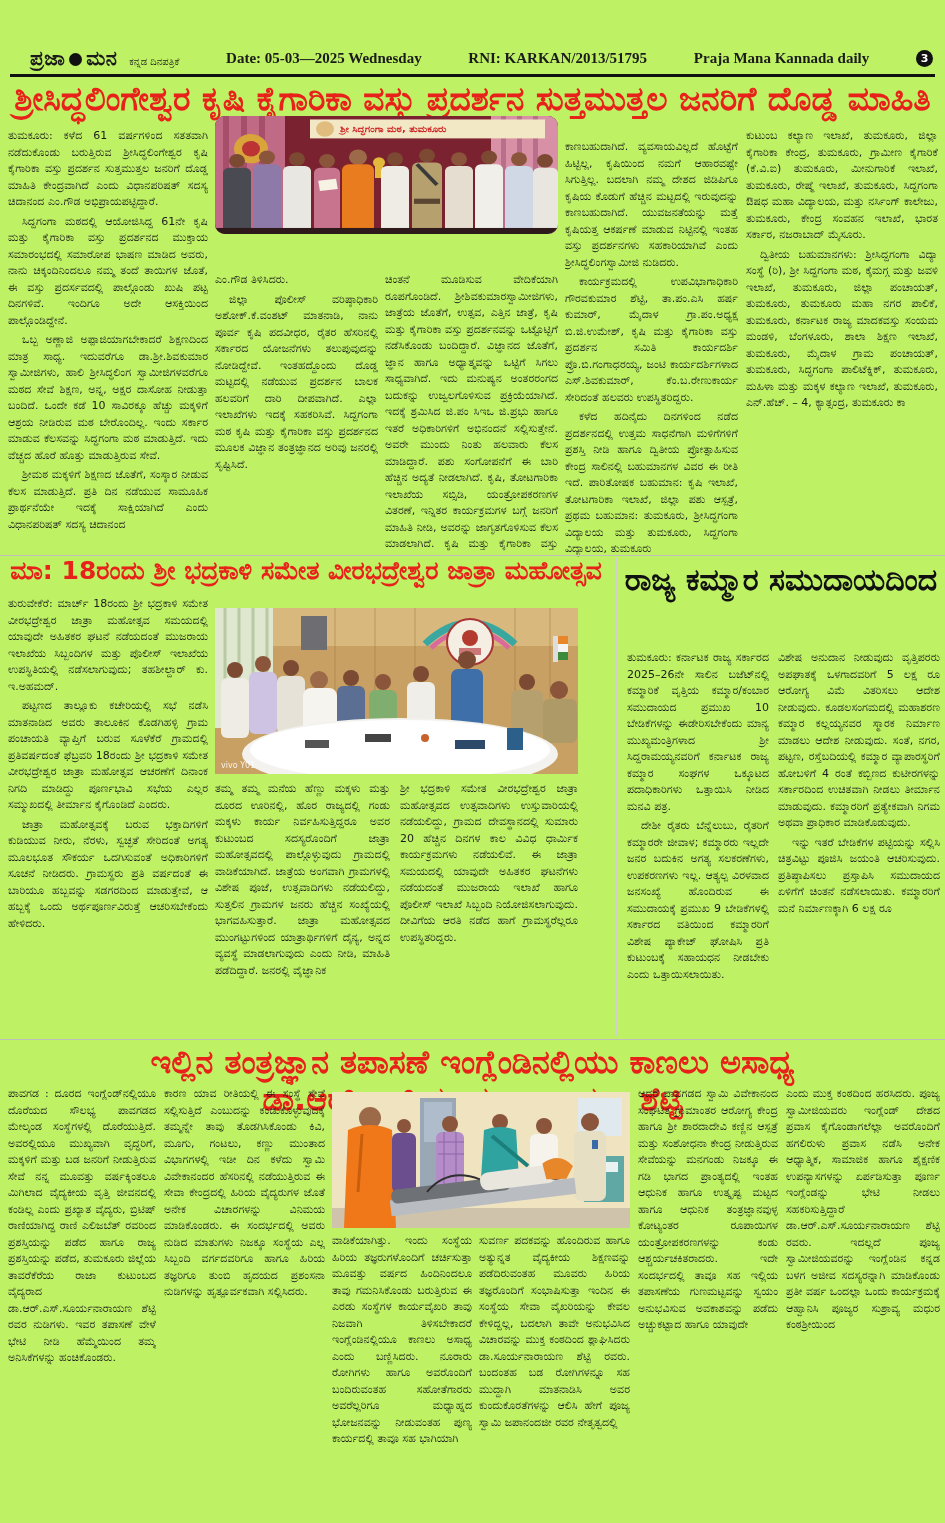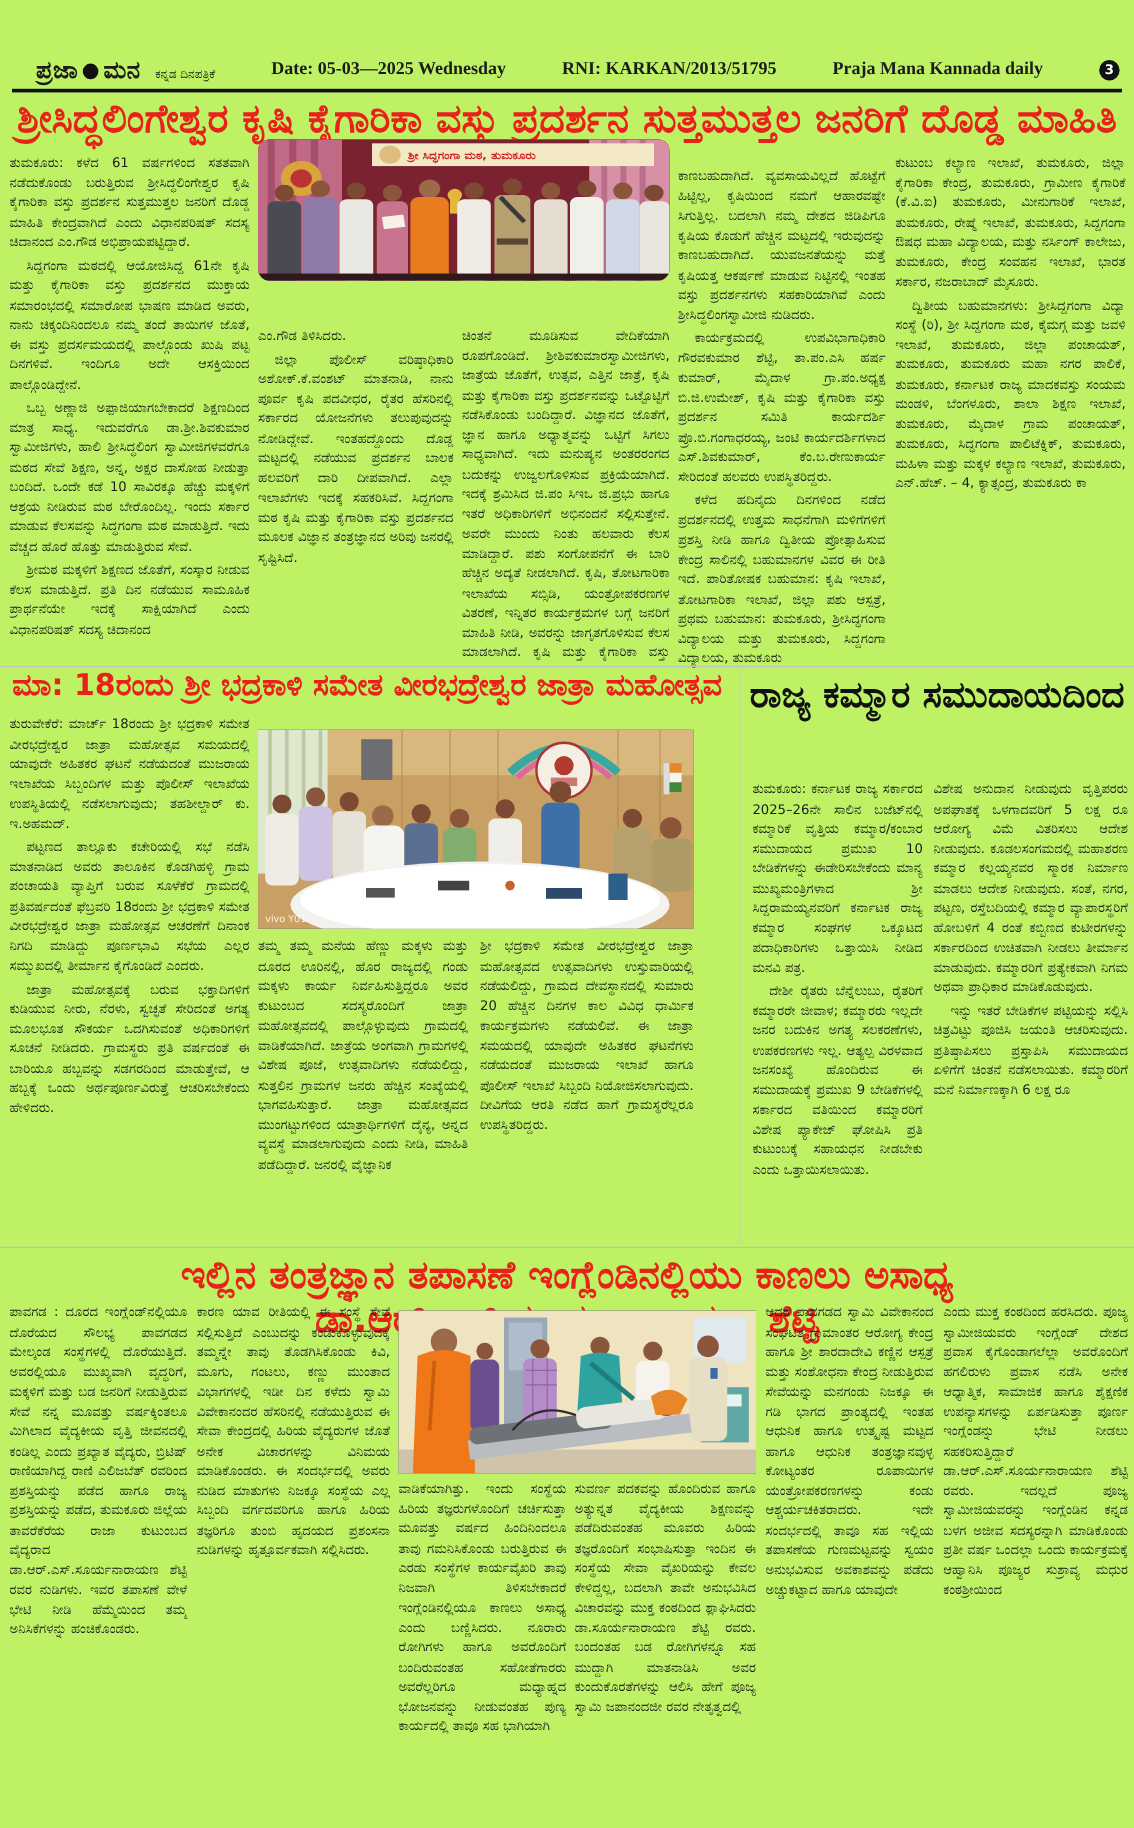--- a/index.html
+++ b/index.html
@@ -53,21 +53,21 @@
     <div class="head-item">RNI: KARKAN/2013/51795</div>
     <div class="head-item">Praja Mana Kannada daily</div>
     <div class="page-circle">3</div>
   </div>
   <div class="head-rule"></div>
 
   <div class="hl hl1">ಶ್ರೀಸಿದ್ಧಲಿಂಗೇಶ್ವರ ಕೃಷಿ ಕೈಗಾರಿಕಾ ವಸ್ತು ಪ್ರದರ್ಶನ ಸುತ್ತಮುತ್ತಲ ಜನರಿಗೆ ದೊಡ್ಡ ಮಾಹಿತಿ ಕೇಂದ್ರ</div>
 
   <div class="col" style="left:8px;top:128px;width:200px;height:426px;">
     <p class="lead">ತುಮಕೂರು: ಕಳೆದ 61 ವರ್ಷಗಳಿಂದ ಸತತವಾಗಿ ನಡೆದುಕೊಂಡು ಬರುತ್ತಿರುವ ಶ್ರೀಸಿದ್ಧಲಿಂಗೇಶ್ವರ ಕೃಷಿ ಕೈಗಾರಿಕಾ ವಸ್ತು ಪ್ರದರ್ಶನ ಸುತ್ತಮುತ್ತಲ ಜನರಿಗೆ ದೊಡ್ಡ ಮಾಹಿತಿ ಕೇಂದ್ರವಾಗಿದೆ ಎಂದು ವಿಧಾನಪರಿಷತ್ ಸದಸ್ಯ ಚಿದಾನಂದ ಎಂ.ಗೌಡ ಅಭಿಪ್ರಾಯಪಟ್ಟಿದ್ದಾರೆ.</p>
-    <p>ಸಿದ್ದಗಂಗಾ ಮಠದಲ್ಲಿ ಆಯೋಜಿಸಿದ್ದ 61ನೇ ಕೃಷಿ ಮತ್ತು ಕೈಗಾರಿಕಾ ವಸ್ತು ಪ್ರದರ್ಶನದ ಮುಕ್ತಾಯ ಸಮಾರಂಭದಲ್ಲಿ ಸಮಾರೋಪ ಭಾಷಣ ಮಾಡಿದ ಅವರು, ನಾನು ಚಿಕ್ಕಂದಿನಿಂದಲೂ ನಮ್ಮ ತಂದೆ ತಾಯಿಗಳ ಜೊತೆ, ಈ ವಸ್ತು ಪ್ರದರ್ಸಮಯದಲ್ಲಿ ಪಾಲ್ಗೊಂಡು ಖುಷಿ ಪಟ್ಟ ದಿನಗಳಿವೆ. ಇಂದಿಗೂ ಅದೇ ಆಸಕ್ತಿಯಿಂದ ಪಾಲ್ಗೊಂಡಿದ್ದೇನೆ.</p>
+    <p>ಸಿದ್ದಗಂಗಾ ಮಠದಲ್ಲಿ ಆಯೋಜಿಸಿದ್ದ 61ನೇ ಕೃಷಿ ಮತ್ತು ಕೈಗಾರಿಕಾ ವಸ್ತು ಪ್ರದರ್ಶನದ ಮುಕ್ತಾಯ ಸಮಾರಂಭದಲ್ಲಿ ಸಮಾರೋಪ ಭಾಷಣ ಮಾಡಿದ ಅವರು, ನಾನು ಚಿಕ್ಕಂದಿನಿಂದಲೂ ನಮ್ಮ ತಂದೆ ತಾಯಿಗಳ ಜೊತೆ, ಈ ವಸ್ತು ಪ್ರದರ್ಸವದಲ್ಲಿ ಪಾಲ್ಗೊಂಡು ಖುಷಿ ಪಟ್ಟ ದಿನಗಳಿವೆ. ಇಂದಿಗೂ ಅದೇ ಆಸಕ್ತಿಯಿಂದ ಪಾಲ್ಗೊಂಡಿದ್ದೇನೆ.</p>
     <p>ಒಬ್ಬ ಅಣ್ಣಾಜಿ ಅಪ್ಪಾಜಿಯಾಗಬೇಕಾದರೆ ಶಿಕ್ಷಣದಿಂದ ಮಾತ್ರ ಸಾಧ್ಯ. ಇದುವರೆಗೂ ಡಾ.ಶ್ರೀ.ಶಿವಕುಮಾರ ಸ್ವಾಮೀಜಿಗಳು, ಹಾಲಿ ಶ್ರೀಸಿದ್ಧಲಿಂಗ ಸ್ವಾಮೀಜಿಗಳವರೆಗೂ ಮಠದ ಸೇವೆ ಶಿಕ್ಷಣ, ಅನ್ನ, ಅಕ್ಷರ ದಾಸೋಹ ನೀಡುತ್ತಾ ಬಂದಿದೆ. ಒಂದೇ ಕಡೆ 10 ಸಾವಿರಕ್ಕೂ ಹೆಚ್ಚು ಮಕ್ಕಳಿಗೆ ಆಶ್ರಯ ನೀಡಿರುವ ಮಠ ಬೇರೊಂದಿಲ್ಲ. ಇಂದು ಸರ್ಕಾರ ಮಾಡುವ ಕೆಲಸವನ್ನು ಸಿದ್ಧಗಂಗಾ ಮಠ ಮಾಡುತ್ತಿದೆ. ಇದು ವೆಚ್ಚದ ಹೊರೆ ಹೊತ್ತು ಮಾಡುತ್ತಿರುವ ಸೇವೆ.</p>
     <p>ಶ್ರೀಮಠ ಮಕ್ಕಳಿಗೆ ಶಿಕ್ಷಣದ ಜೊತೆಗೆ, ಸಂಸ್ಕಾರ ನೀಡುವ ಕೆಲಸ ಮಾಡುತ್ತಿದೆ. ಪ್ರತಿ ದಿನ ನಡೆಯುವ ಸಾಮೂಹಿಕ ಪ್ರಾರ್ಥನೆಯೇ ಇದಕ್ಕೆ ಸಾಕ್ಷಿಯಾಗಿದೆ ಎಂದು ವಿಧಾನಪರಿಷತ್ ಸದಸ್ಯ ಚಿದಾನಂದ</p>
   </div>
 
   <div class="photo" style="left:215px;top:116px;width:343px;height:118px;border-radius:10px;">
     <svg viewBox="0 0 343 137" preserveAspectRatio="none">
       <rect width="343" height="137" fill="#7a2230"></rect>
       <rect x="0" y="0" width="70" height="137" fill="#c06a86"></rect>
       <rect x="8" y="0" width="6" height="137" fill="#a74e6b"></rect>
         <rect x="26" y="0" width="6" height="137" fill="#a74e6b"></rect>

